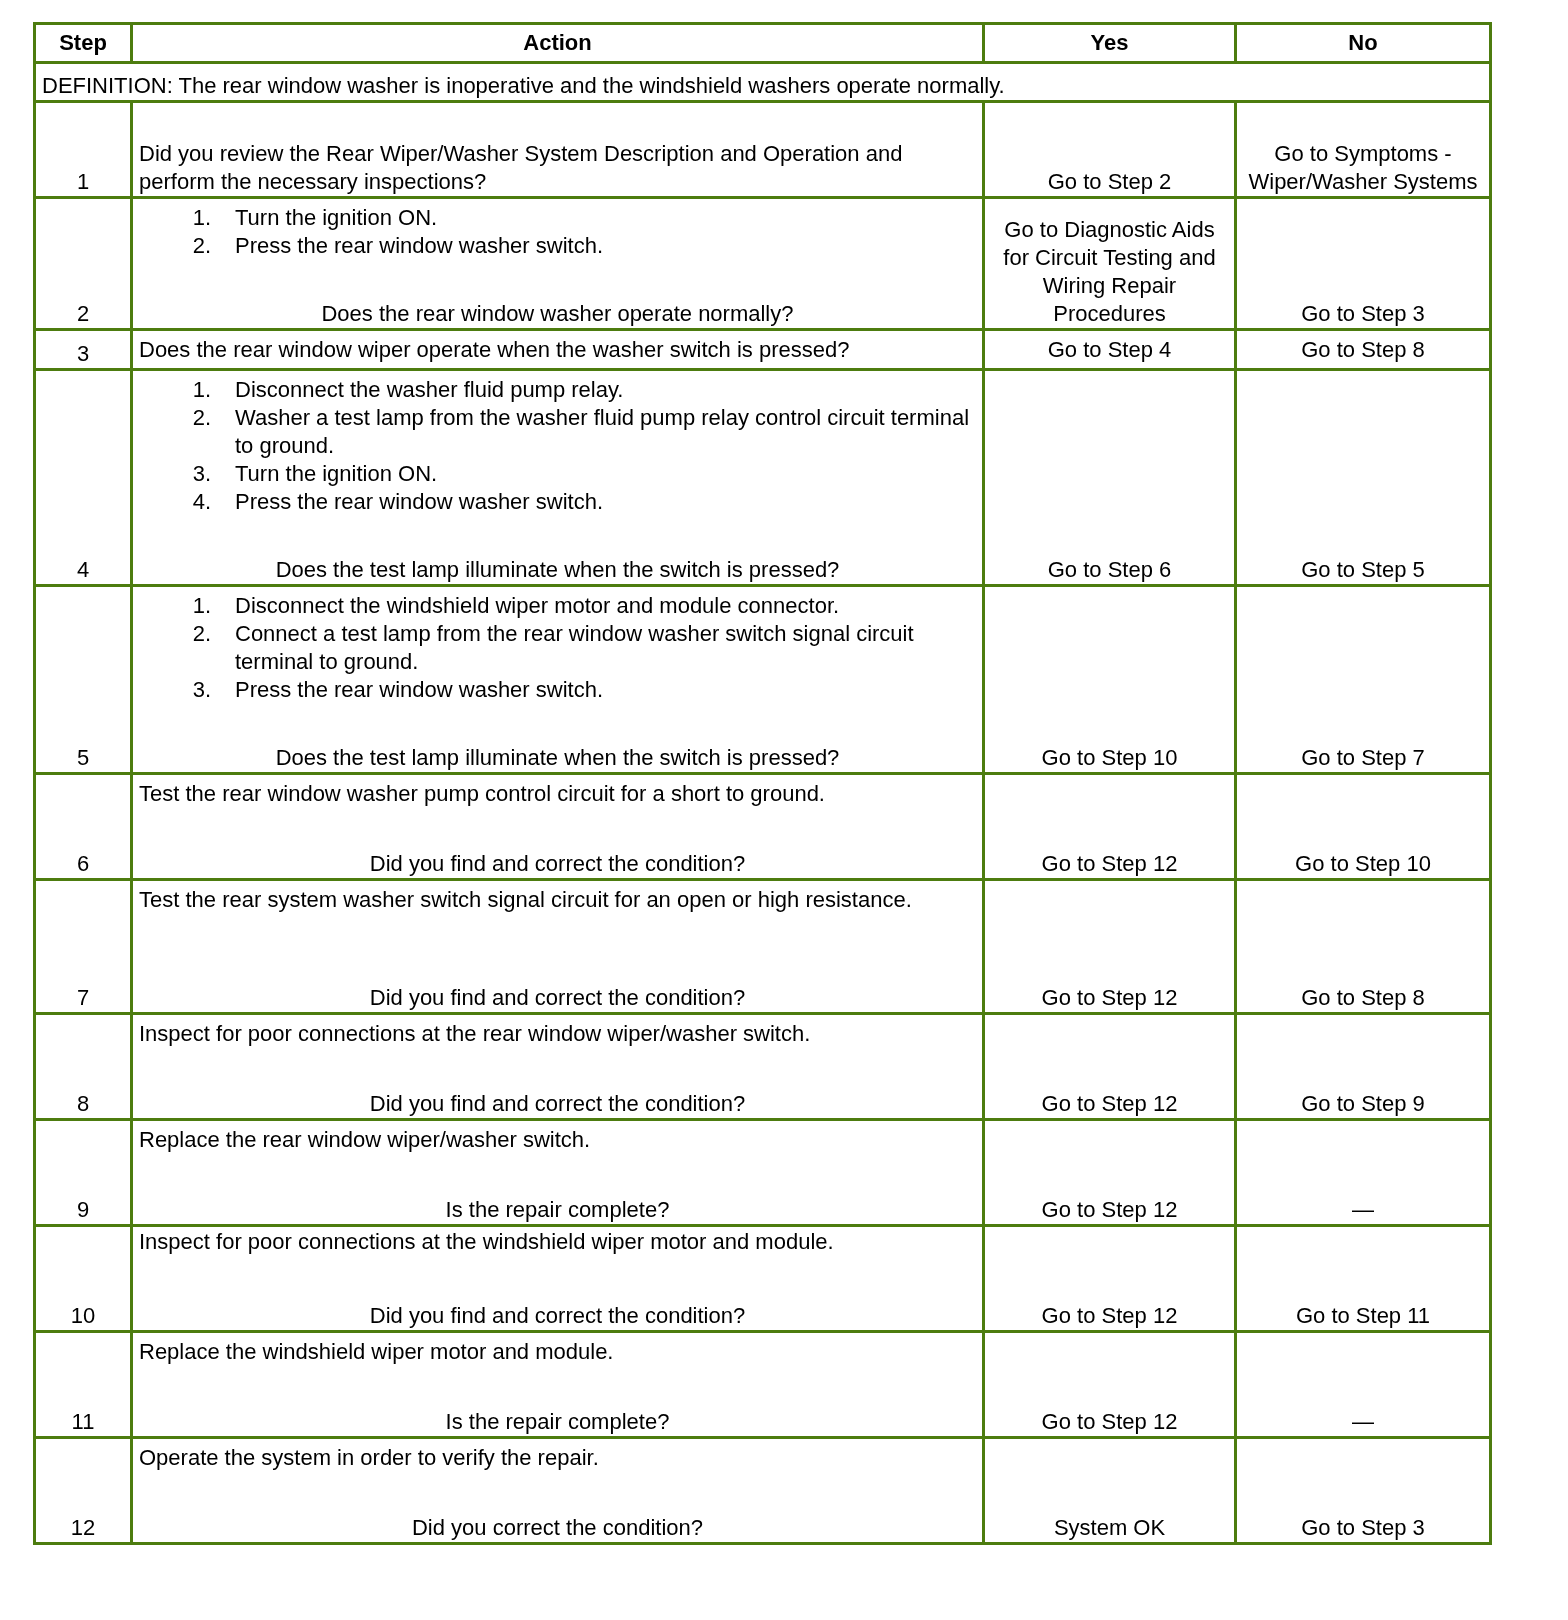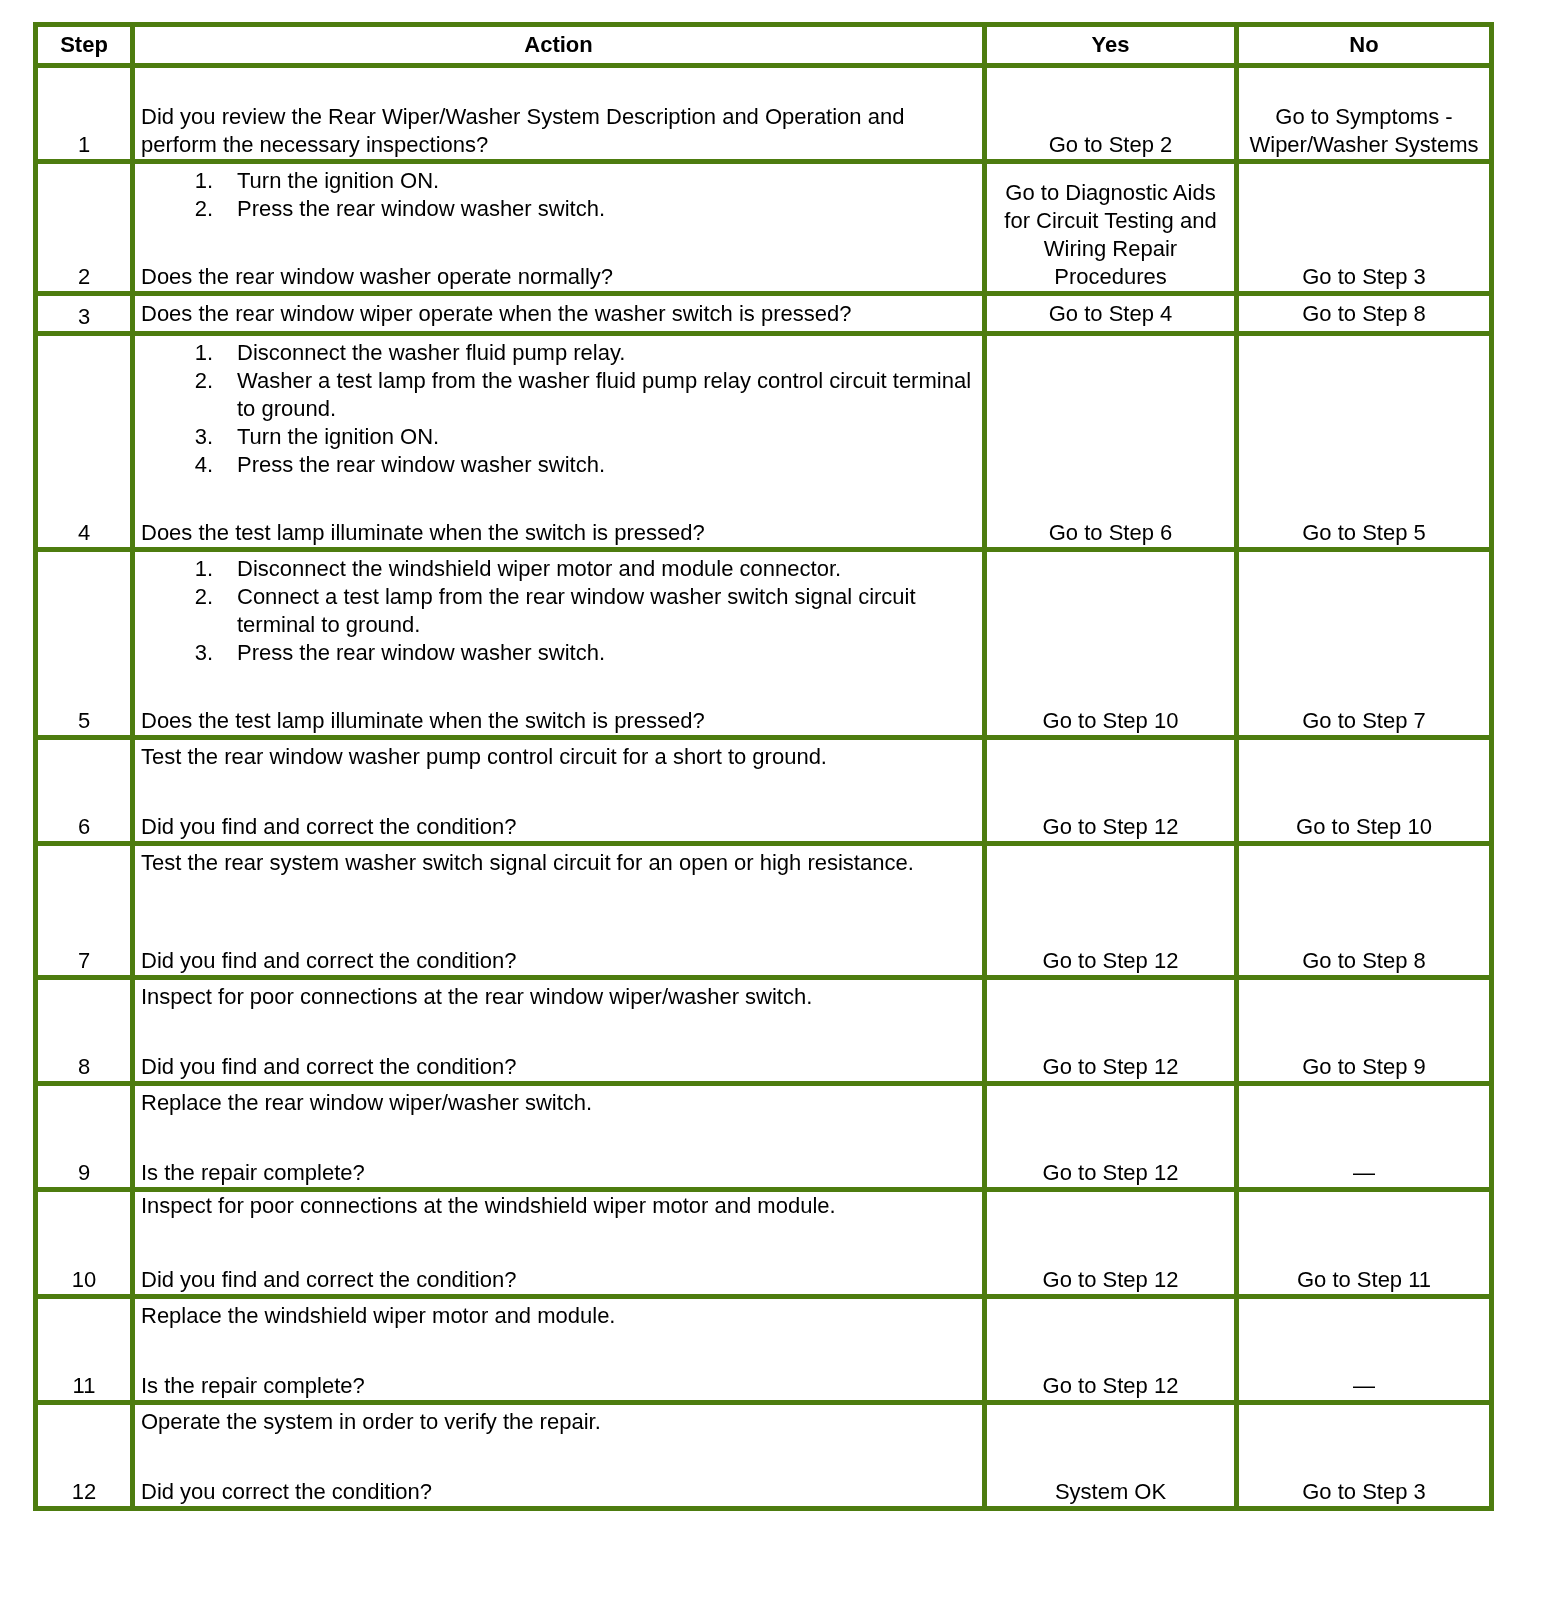--- a/index.html
+++ b/index.html
@@ -18,21 +18,21 @@
     position: absolute;
     left: 33px;
     top: 22px;
     width: 1456px;
     border-collapse: collapse;
     table-layout: fixed;
     font-size: 22px;
     line-height: 28px;
   }
   table.diag td, table.diag th {
-    border: 5px solid #4d7c0f;
+    border: 3px solid #4d7c0f;
     padding: 0 6px;
     vertical-align: bottom;
   }
   col.c-step { width: 97px; }
   col.c-action { width: 852px; }
   col.c-yes { width: 252px; }
   col.c-no { width: 255px; }
   th {
     font-weight: bold;
     text-align: center;
@@ -71,41 +71,44 @@
     left: -48px;
     width: 24px;
     text-align: right;
   }
   .action-body {
     display: flex;
     flex-direction: column;
     height: 100%;
     justify-content: space-between;
   }
-  .question { margin-top: 14px; }
+  .question { margin-top: 14px; text-align: center; }
 </style>
 </head>
 <body>
 
 <table class="diag">
   <colgroup>
     <col class="c-step">
       <col class="c-action">
       <col class="c-yes">
       <col class="c-no">
   </colgroup>
   <thead>
     <tr>
       <th>Step</th>
       <th>Action</th>
       <th>Yes</th>
       <th>No</th>
     </tr>
   </thead>
   <tbody id="tbody">
+    <tr>
+      <td class="def" colspan="4">DEFINITION: The rear window washer is inoperative and the windshield washers operate normally.</td>
+    </tr>
   <tr style="height: 96px;">
         <td class="step">1</td>
         <td class="action">
           <div class="action-body" style="min-height: 88px; justify-content: flex-end;">
             <div>
               <div>Did you review the Rear Wiper/Washer System Description and Operation and perform the necessary inspections?</div>
             </div>
           </div>
         </td>
         <td class="yes">Go to Step 2</td>

